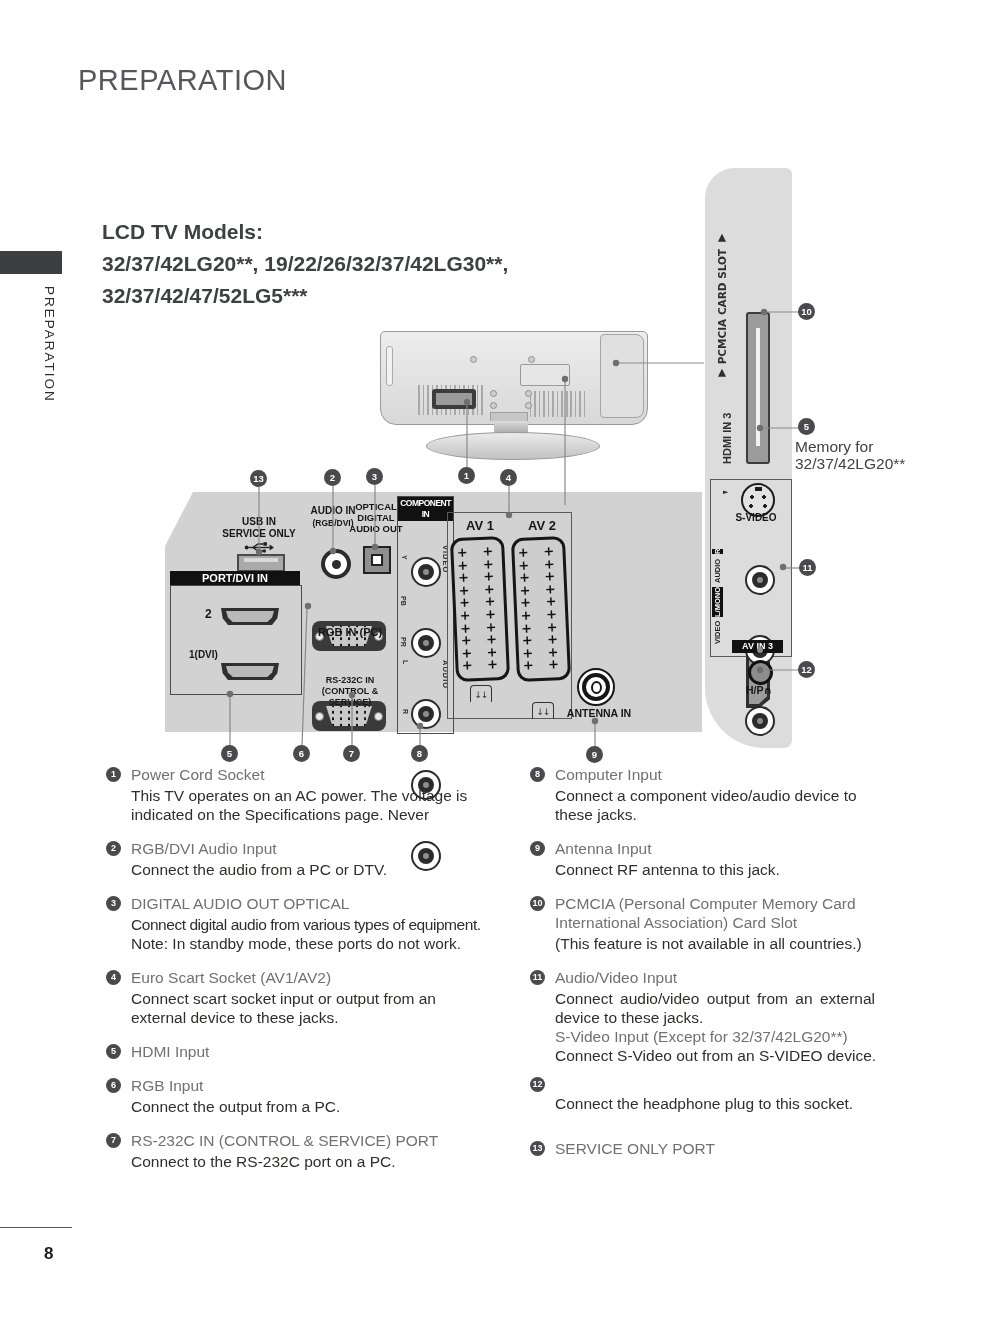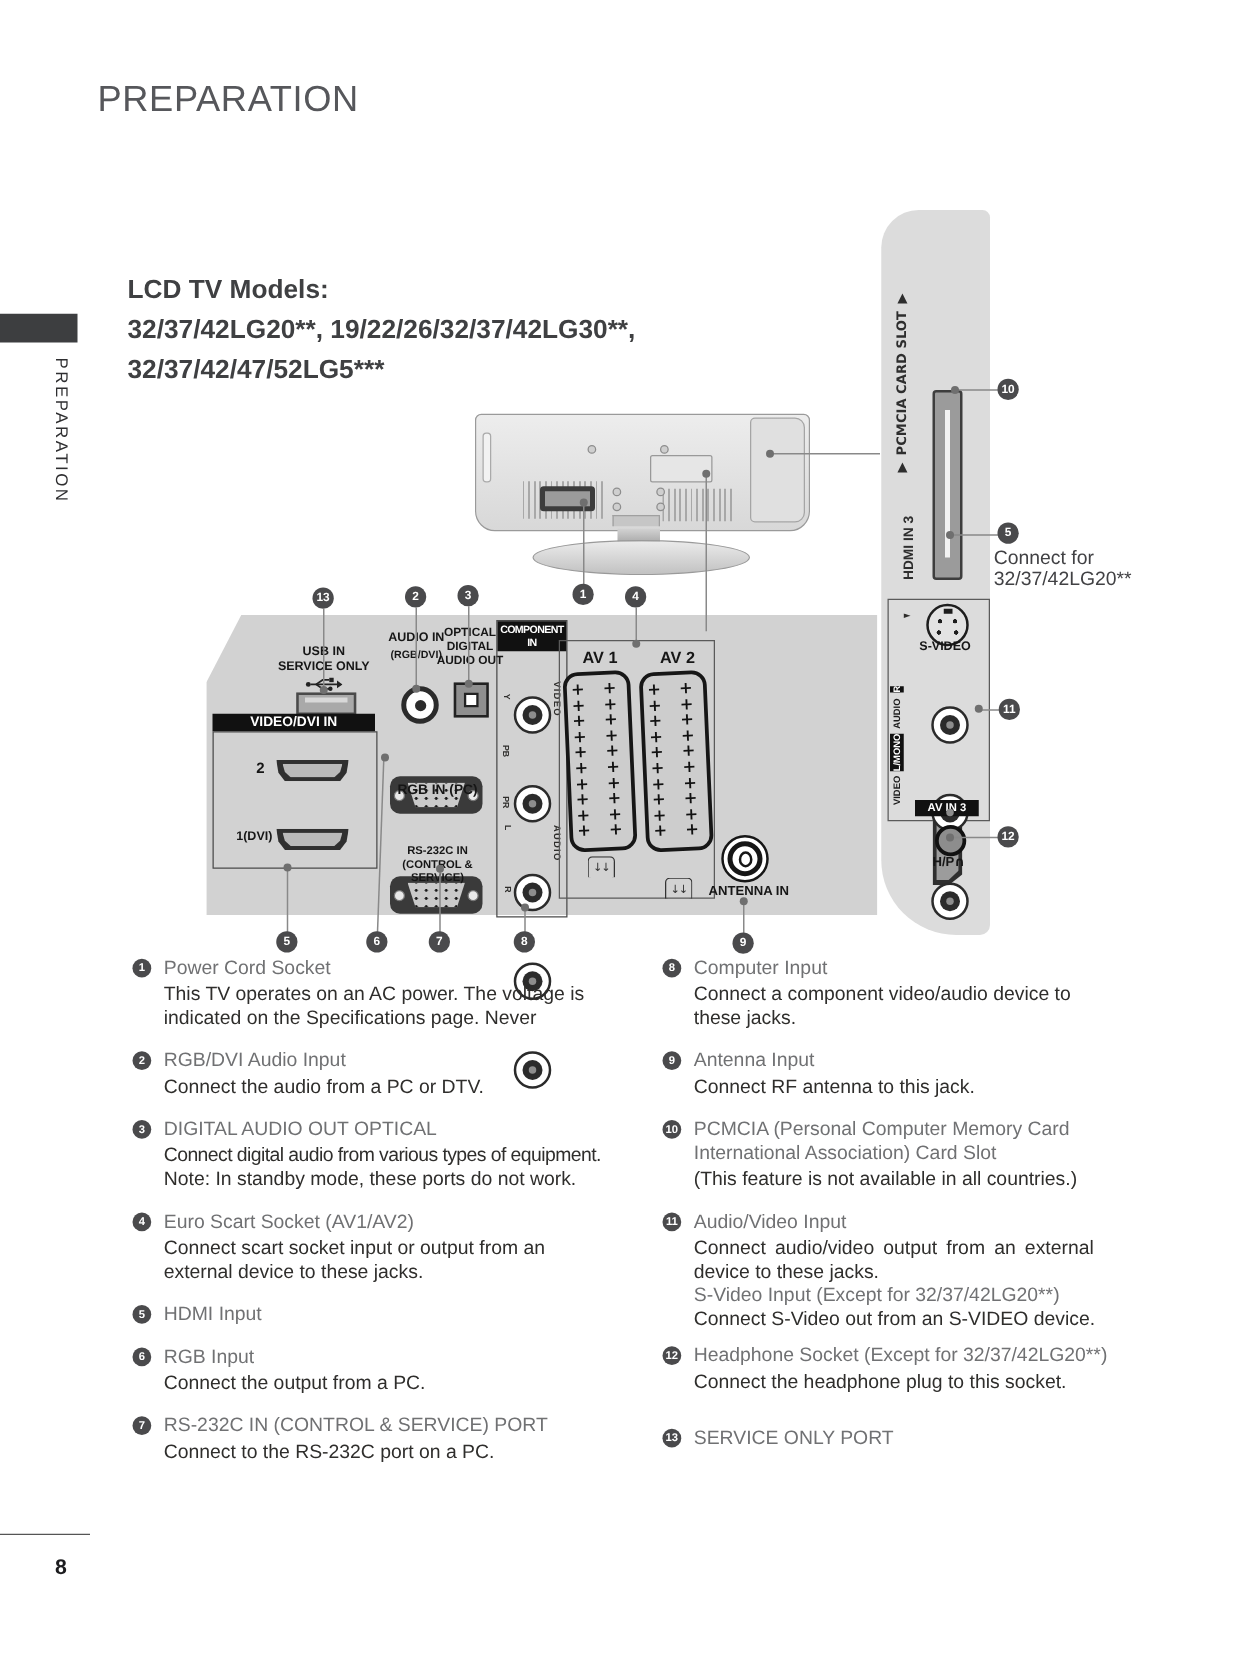--- a/index.html
+++ b/index.html
@@ -153,27 +153,27 @@
   <circle cx="3" cy="7" r="2.2" fill="#222"></circle>
   <line x1="5" y1="7" x2="29" y2="7" stroke="#222" stroke-width="1.6"></line>
   <path d="M10 7 L16 3 L22 3" stroke="#222" fill="none" stroke-width="1.6"></path>
   <rect x="22" y="1" width="4" height="4" fill="#222"></rect>
   <path d="M10 7 L16 11 L22 11" stroke="#222" fill="none" stroke-width="1.6"></path>
   <circle cx="23" cy="11" r="2" fill="#222"></circle>
   <path d="M29 3.5 L34 7 L29 10.5 Z" fill="#222"></path>
 </svg>
 <div class="abs usbport" style="left:237px;top:554px;"></div>
 
-<div class="abs blabel" style="left:170px;top:571px;width:130px;height:14px;font-size:11px;line-height:14px;">VIDEO/DVI IN</div>
+<div class="abs blabel" style="left:170px;top:571px;width:130px;height:14px;font-size:11px;line-height:14px;">PORT/DVI IN</div>
 <div class="abs box" style="left:170px;top:585px;width:130px;height:108px;">
   <div class="abs ptext" style="left:34px;top:21px;font-size:12px;">2</div>
   <div class="abs hdmiport" style="left:50px;top:22px;">
       <i></i>
     </div>
-  <div class="abs ptext" style="left:18px;top:78px;font-size:10px;">1(DVI)</div>
+  <div class="abs ptext" style="left:18px;top:63px;font-size:10px;">1(DVI)</div>
   <div class="abs hdmiport" style="left:50px;top:60px;">
       <i></i>
     </div>
 </div>
 
 <div class="abs ptext" style="left:303px;top:505px;width:60px;font-size:10px;line-height:12px;">
   <div>AUDIO IN</div>
   <div style="font-size:8.5px;">(RGB/DVI)</div>
 </div>
 <div class="abs rca" style="left:321px;top:549px;"></div>
@@ -235,21 +235,21 @@
 <div class="abs ptext" style="left:558px;top:707px;width:82px;font-size:10.5px;">ANTENNA IN</div>
 
 <div class="abs side-strip" style="left:705px;top:168px;width:87px;height:580px;"></div>
 <div class="abs vtext-up glyph" style="left:716px;top:212px;height:168px;font-size:10.5px;font-weight:bold;color:#2e2e2e;">▼ PCMCIA CARD SLOT ▼</div>
 <div class="abs pcmcia" style="left:746px;top:222px;"></div>
 <div class="abs vtext-up" style="left:721px;top:402px;height:62px;font-size:11px;font-weight:bold;color:#2e2e2e;">HDMI IN 3</div>
 <div class="abs hdmi3" style="left:746px;top:404px;">
     <i></i>
   </div>
 <div class="abs" style="left:795px;top:438px;width:150px;font-size:15.5px;line-height:17px;color:#414144;">
-  <div>Connect for</div>
+  <div>Memory for</div>
   <div>32/37/42LG20**</div>
 </div>
 
 <div class="abs thinbox" style="left:710px;top:479px;width:80px;height:176px;">
   <div class="abs glyph" style="left:12px;top:8px;font-size:7px;">►</div>
   <div class="abs svid" style="left:30px;top:3px;"></div>
   <div class="abs ptext" style="left:16px;top:32px;width:58px;font-size:10px;">S-VIDEO</div>
   <div class="abs vtext-up avstrip" style="left:2px;top:44px;height:122px;font-size:7.5px;font-weight:bold;color:#1c1c1c;">
     <span>VIDEO</span><span class="inv">L/MONO</span><span>AUDIO</span><span class="inv">R</span>
   </div>
@@ -423,21 +423,20 @@
     <div class="lb">
       <div class="wide">Connect audio/video output from an external</div>
       <div>device to these jacks.</div>
       <div class="lsub">S-Video Input (Except for 32/37/42LG20**)</div>
       <div>Connect S-Video out from an S-VIDEO device.</div>
     </div>
   </div>
   <div class="li" style="margin-bottom:26px;">
     <div class="lh">
         <span class="lnum">12</span>
-        <span>Headphone Socket (Except for 32/37/42LG20**)</span>
       </div>
     <div class="lb">
         <div>Connect the headphone plug to this socket.</div>
       </div>
   </div>
   <div class="li">
     <div class="lh">
         <span class="lnum">13</span>
         <span>SERVICE ONLY PORT</span>
       </div>

